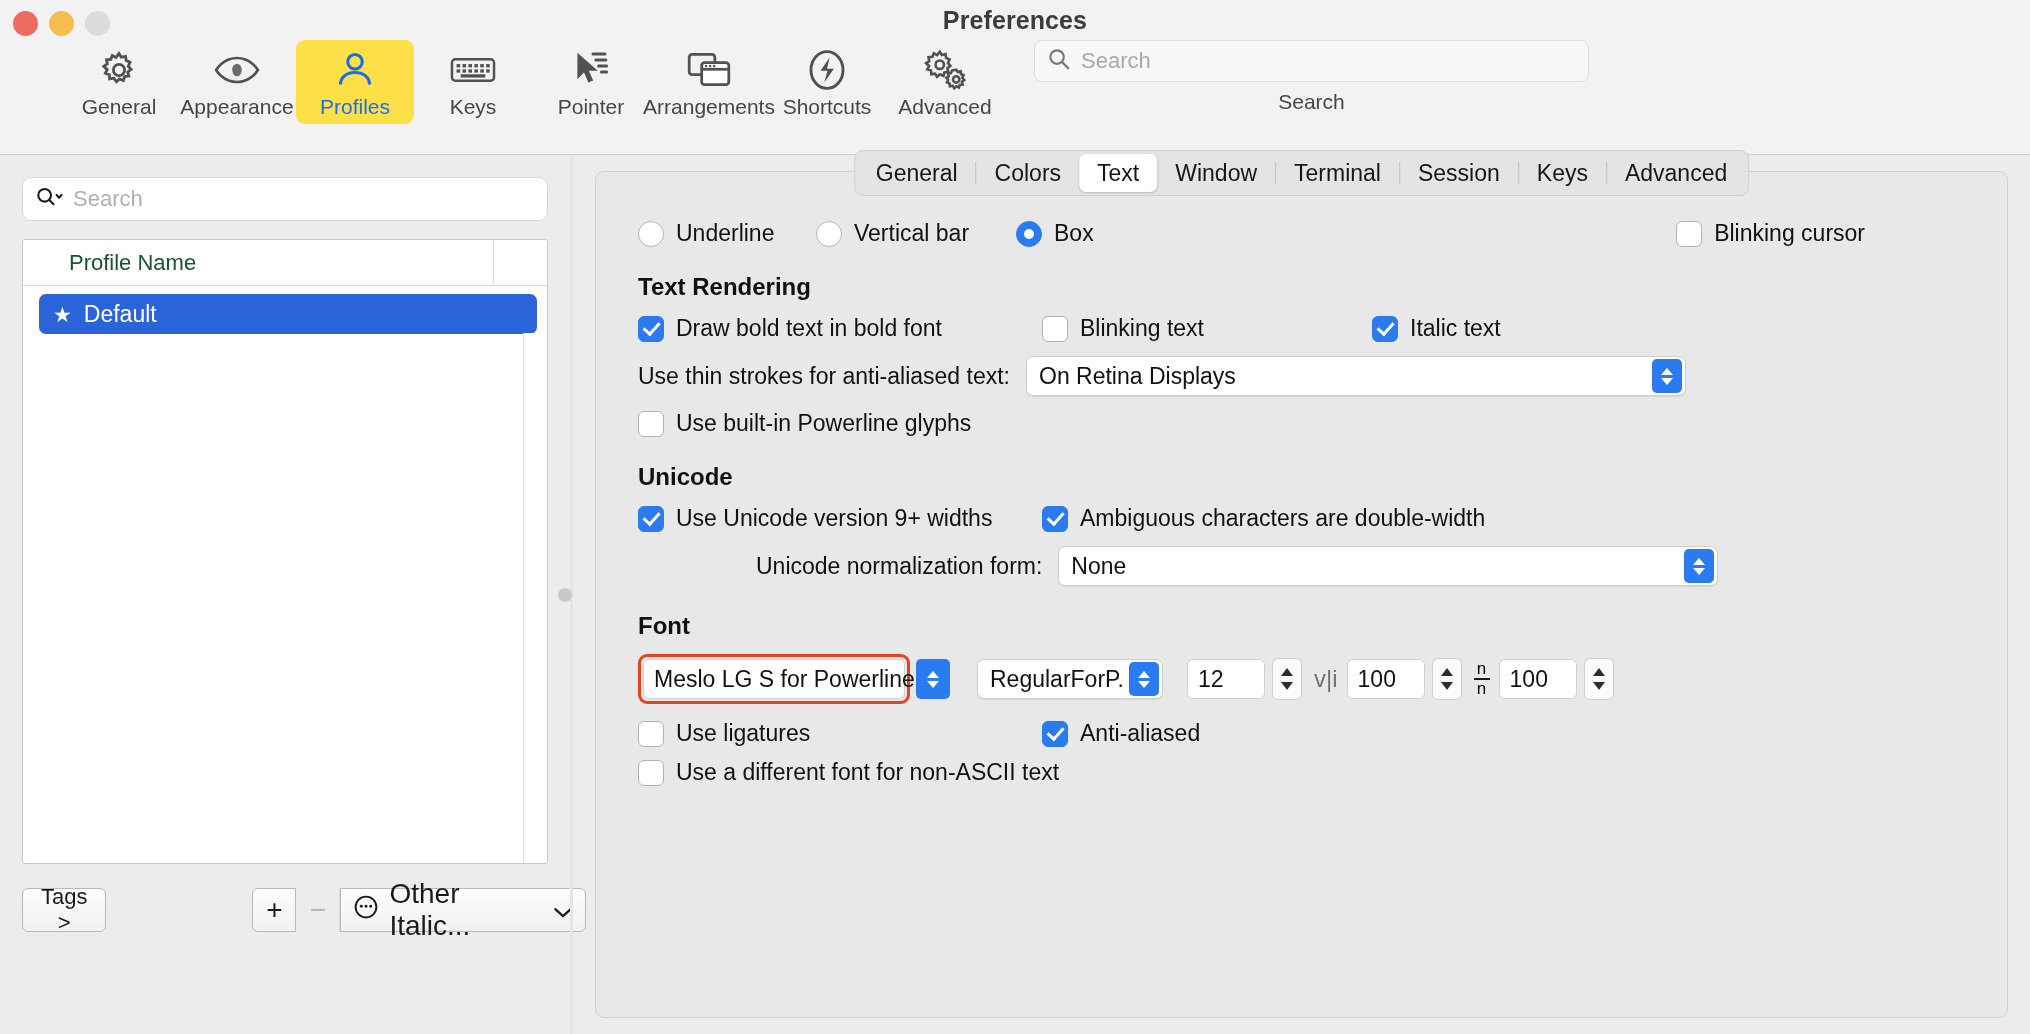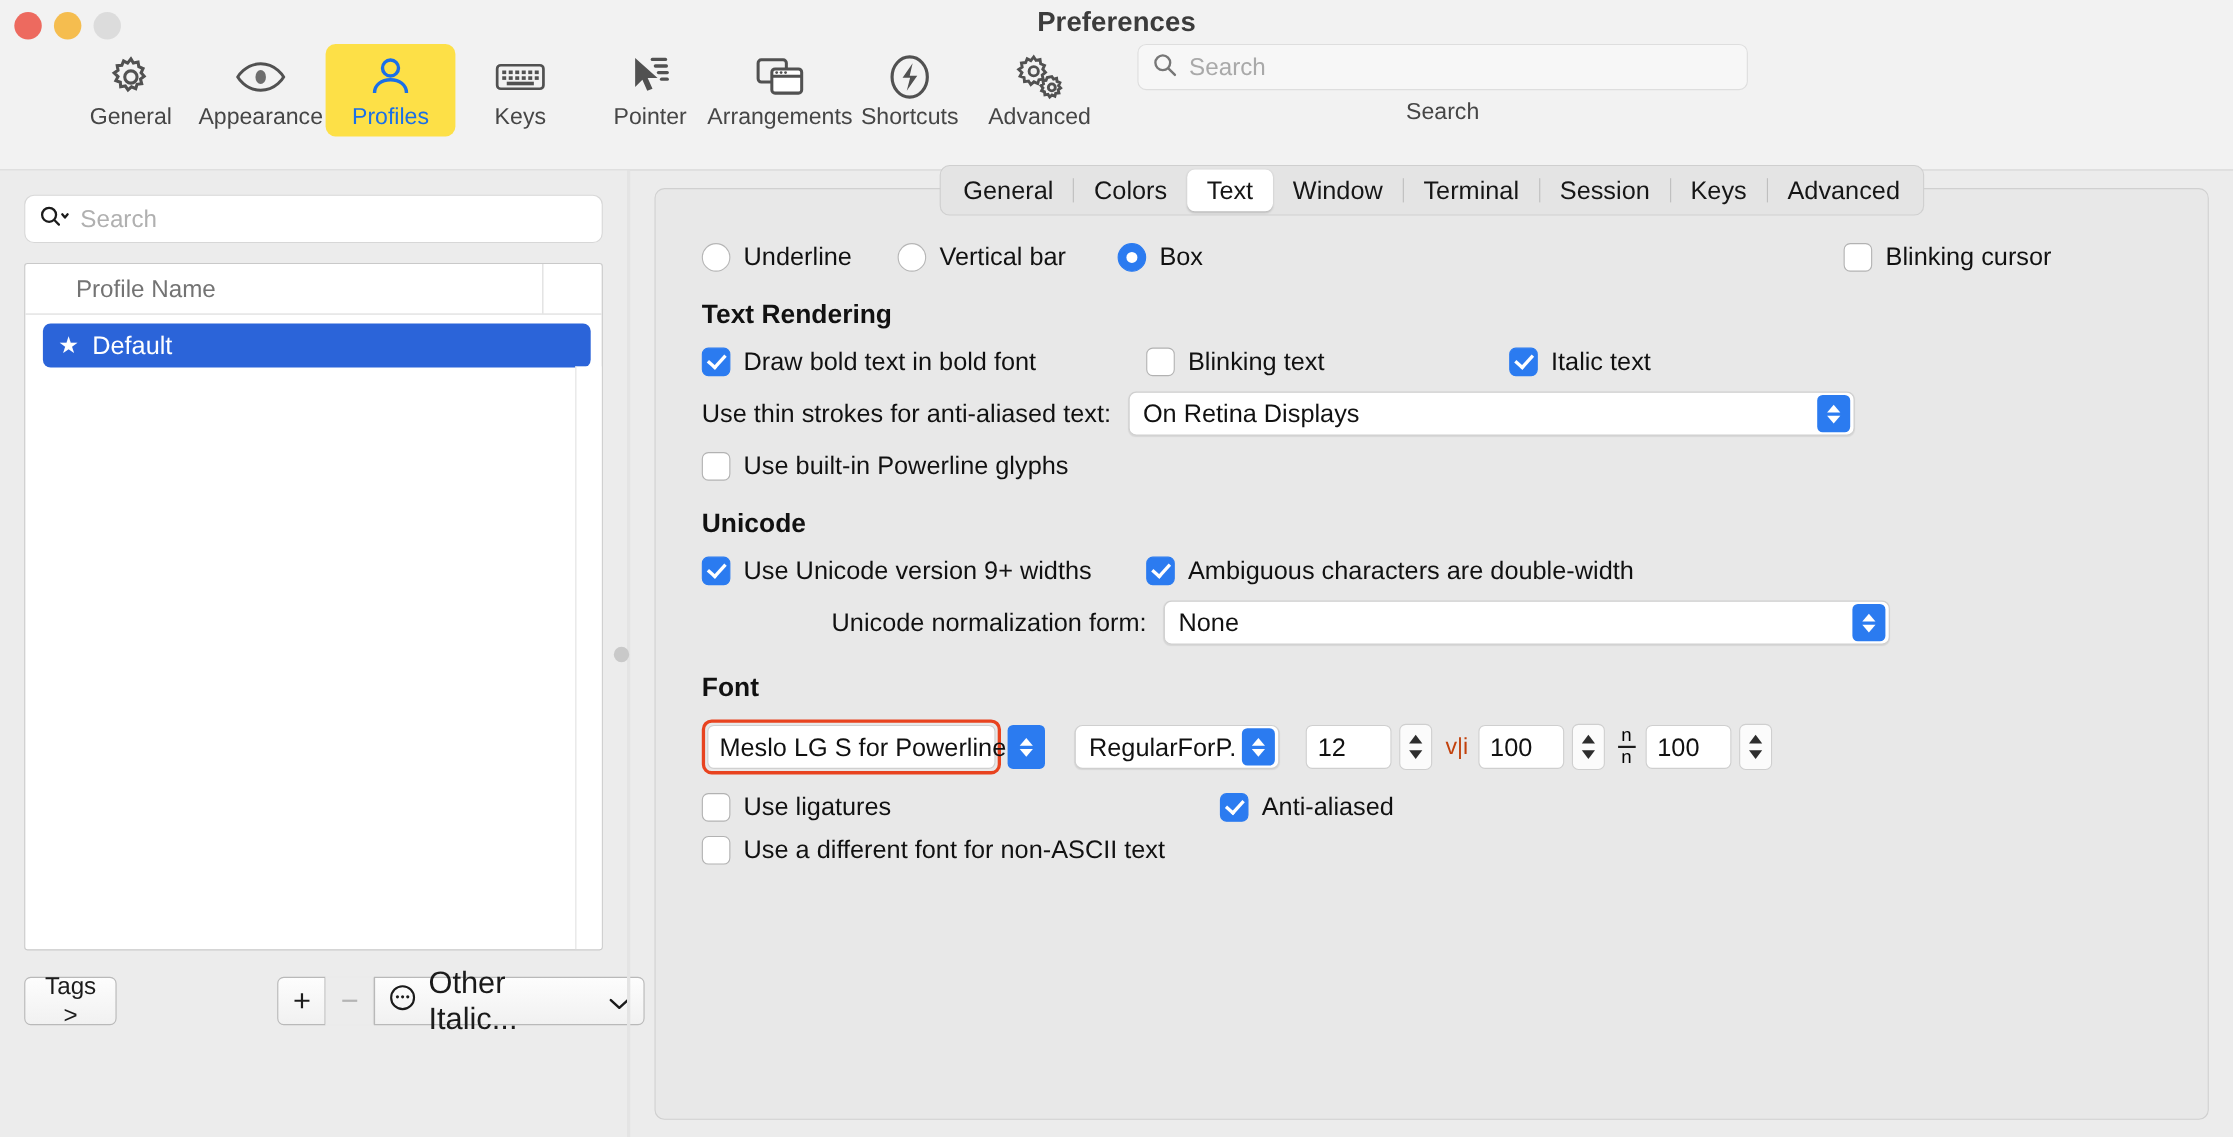--- a/index.html
+++ b/index.html
@@ -116,21 +116,21 @@
     display: flex; flex-direction: column;
     overflow: hidden;
     position: relative;
     max-height: 625px;
   }
   .table-head {
     height: 46px;
     border-bottom: 1px solid #d9d9d9;
     display: flex; align-items: center;
     padding-left: 46px;
-    font-size: 22px; color: #737373;
+    font-size: 22px; color: #14532d;
     position: relative;
   }
   .col-divider {
     position: absolute; top: 0; bottom: 0; left: 470px;
     width: 1px; background: #d9d9d9;
   }
   .table-body { flex: 1; padding: 8px 10px 0 16px; position: relative; }
   .row {
     height: 40px;
     border-radius: 7px;
@@ -295,21 +295,21 @@
   .stepper {
     width: 30px; height: 42px; margin-left: 7px;
     background: #fbfbfb; border: 1px solid #cfcfcf; border-radius: 6px;
     display: flex; flex-direction: column; align-items: center; justify-content: center; gap: 6px;
     flex: none;
   }
   .stepper i { display:block; width: 0; height: 0; border-left: 6px solid transparent; border-right: 6px solid transparent; }
   .stepper i.up { border-bottom: 8px solid #2d2d2d; }
   .stepper i.dn { border-top: 8px solid #2d2d2d; }
 
-  .spacing-icon { font-size: 21px; color: #c2410c; margin: 0 9px 0 12px; white-space: nowrap; }
+  .spacing-icon { font-size: 24px; color: #737373; margin: 0 9px 0 12px; white-space: nowrap; }
   .frac { display: inline-flex; flex-direction: column; align-items: center; line-height: .95; font-size: 17px; margin: 0 9px 0 12px; }
   .frac .bar { width: 16px; height: 2px; background: #1b1b1b; margin: 1px 0; }
 
   .fontfield-hl {
     border: 3px solid #e8431f;
     border-radius: 9px;
     padding: 2px;
     display: inline-flex;
   }
   .fontfield {
@@ -659,21 +659,21 @@
                 <span>n</span>
             </span>
             <div class="numfield">100</div>
             <div class="stepper">
                 <i class="up"></i>
                 <i class="dn"></i>
               </div>
           </div>
 
           <div class="row-line" style="margin-bottom:12px">
-            <div class="row-line" style="width:471px">
+            <div class="row-line" style="width:404px">
               <span class="cbox"></span>
               <span class="ctrl-label">Use ligatures</span>
             </div>
             <div class="row-line">
               <span class="cbox on"></span>
               <span class="ctrl-label">Anti-aliased</span>
             </div>
           </div>
 
           <div class="row-line">

